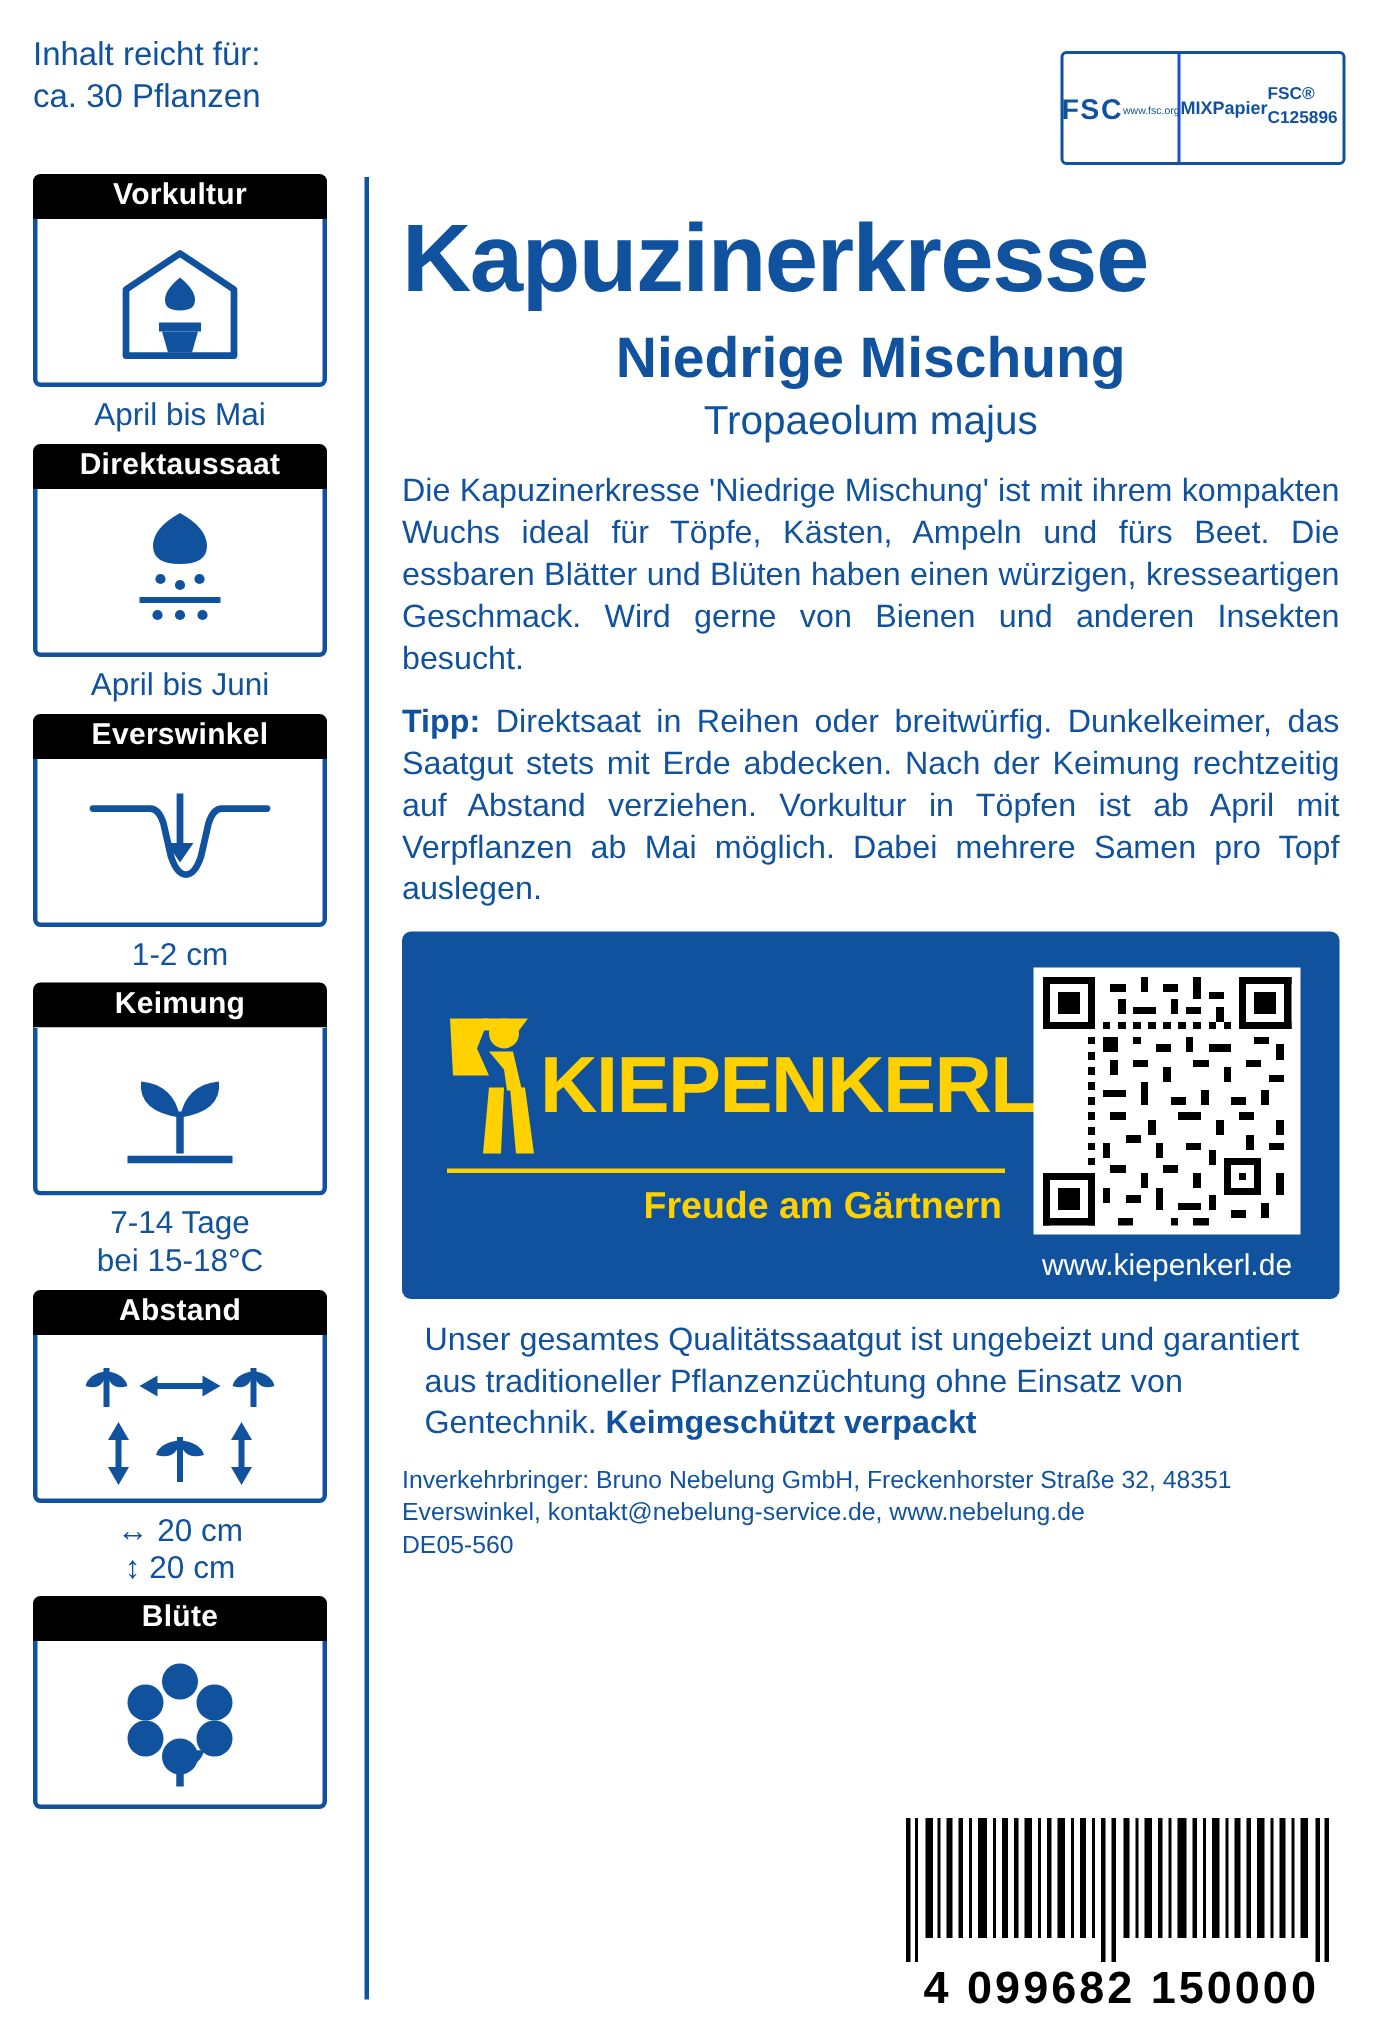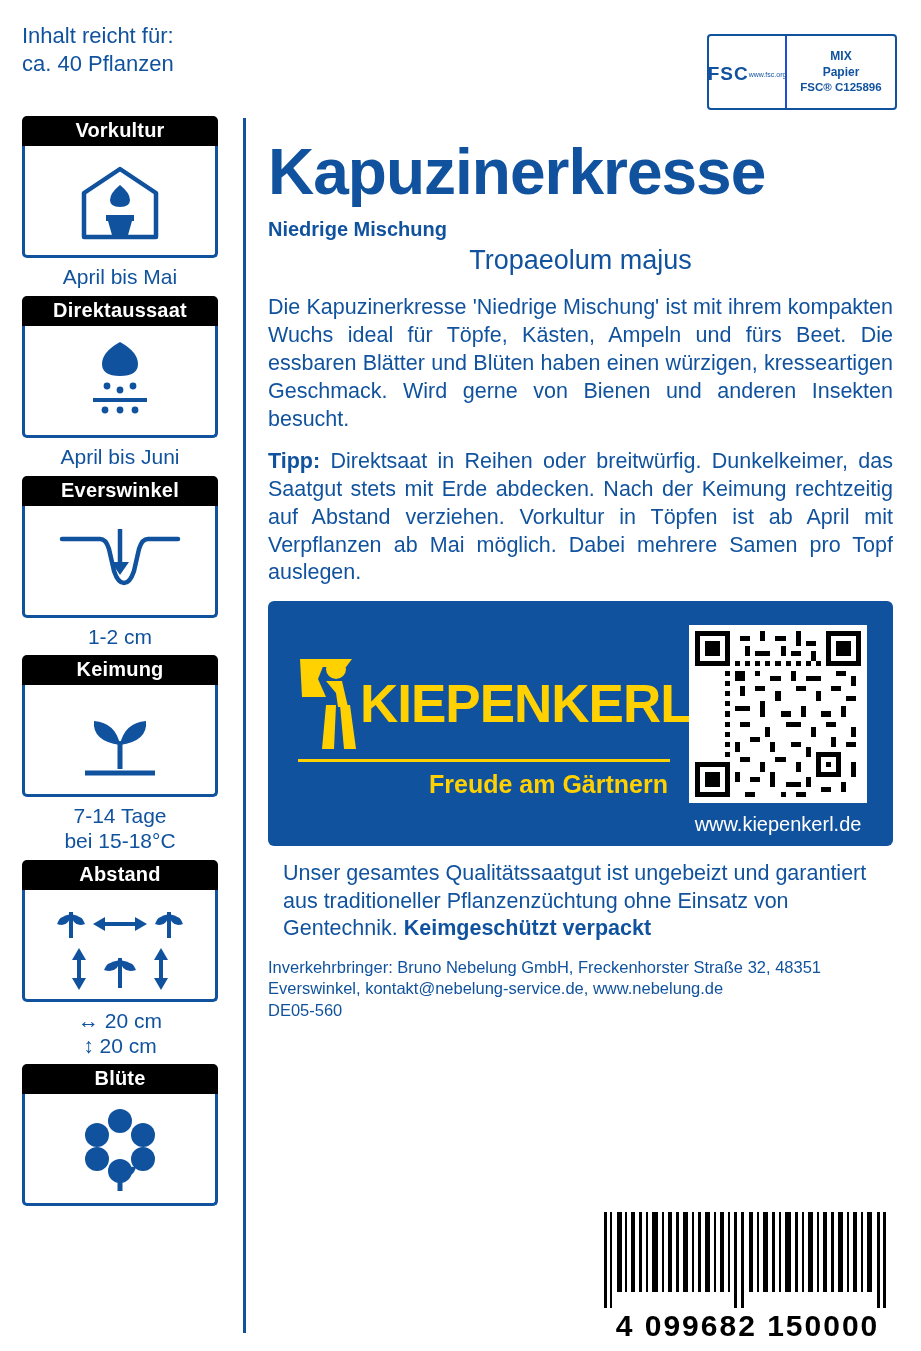--- a/index.html
+++ b/index.html
@@ -39,21 +39,21 @@
   .fsc-left {
     width: 78px; height: 100%;
     border-right: 2px solid #1d4ed8;
     display: flex; flex-direction: row;
     align-items: center; justify-content: center;
     padding-top: 2px;
   }
   .fsc-mark { font-size: 19px; font-weight: 700; letter-spacing: 1px; line-height: 1; }
   .fsc-url { font-size: 7px; margin-top: 2px; }
   .fsc-right {
-    flex: 1; display: flex; flex-direction: column;
+    flex: 1; display: flex; flex-direction: row;
     align-items: center; justify-content: center;
     font-size: 12px; font-weight: 700; line-height: 1.35;
   }
   .fsc-code { font-size: 11.5px; }
 
   
   .divider {
     position: absolute;
     left: 243px; top: 118px;
     width: 3px; height: 1215px;
@@ -101,23 +101,23 @@
   .title {
     font-size: 64px;
     font-weight: 700;
     line-height: 1;
     letter-spacing: -1px;
     margin: 0 0 14px;
     color: #10529e;
     white-space: nowrap;
   }
   .subtitle {
-    font-size: 20px;
+    font-size: 38px;
     font-weight: 700;
-    text-align: left;
+    text-align: center;
     margin: 0 0 4px;
   }
   .latin {
     font-size: 27px;
     font-weight: 400;
     text-align: center;
     margin: 0 0 18px;
   }
   .para {
     font-size: 21.5px;
@@ -216,21 +216,21 @@
     margin-top: 1px;
   }
 </style>
 </head>
 <body>
 
 <div class="page">
 
   <div class="content-note">
     <div>Inhalt reicht für:</div>
-    <div>ca. 40 Pflanzen</div>
+    <div>ca. 30 Pflanzen</div>
   </div>
 
   <div class="fsc">
     <div class="fsc-left">
       <svg width="34" height="28" viewBox="0 0 34 28">
         <path d="M3 25 L3 3 L11 14 L11 25 Z" fill="none" stroke="#10529e" stroke-width="2.4"></path>
         <path d="M2 24 L12 10" stroke="#10529e" stroke-width="2.4" fill="none"></path>
         <path d="M20 5 q-5 0 -5 5 q0 5 5 5 h5 q5 0 5 -5 q0 -5 -5 -5 z" fill="none" stroke="#10529e" stroke-width="2.2"></path>
         <rect x="21" y="14" width="3" height="9" fill="#10529e"></rect>
         <circle cx="31" cy="4" r="2.6" fill="none" stroke="#10529e" stroke-width="1.2"></circle>

